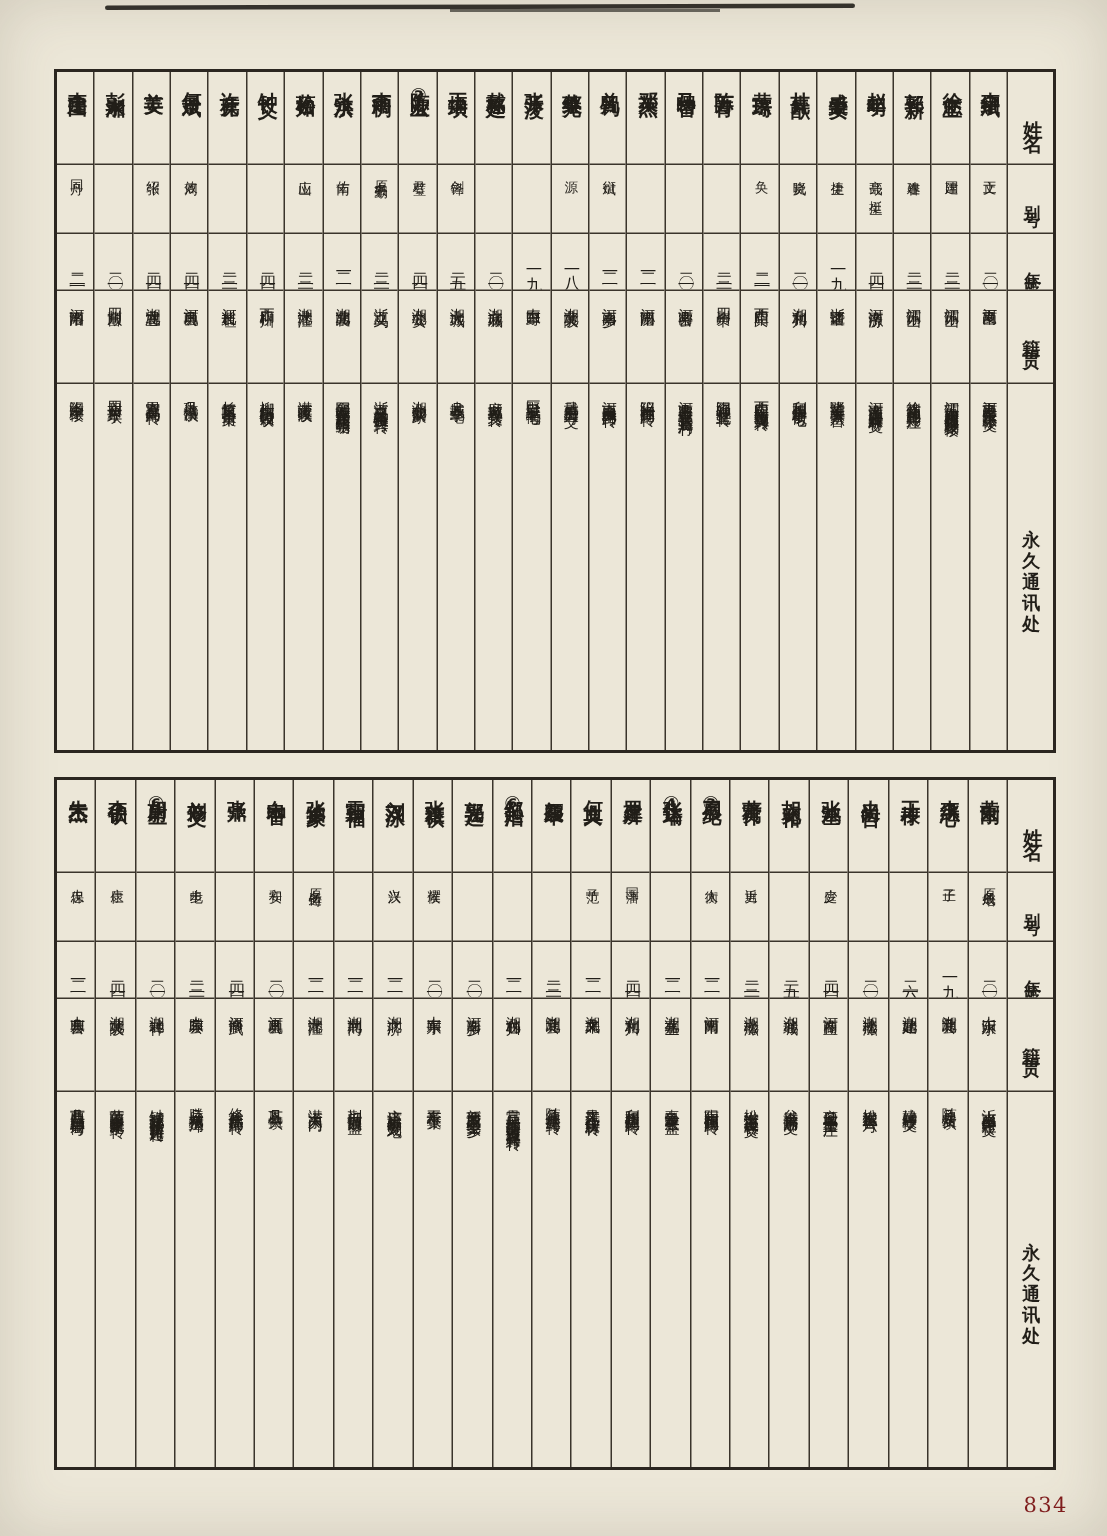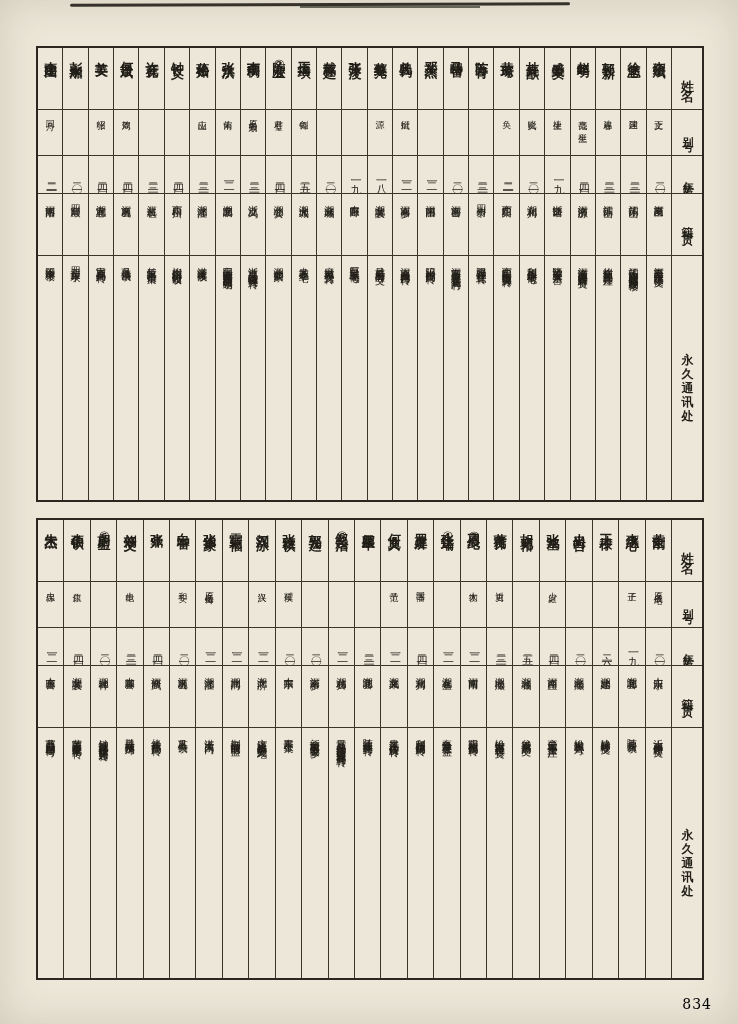--- a/index.html
+++ b/index.html
@@ -49,21 +49,21 @@
   .cell.addr{flex:1 1 auto;font-size:10px;line-height:11px;border-bottom:none;}
   .hdr{font-weight:bold;justify-content:center;padding-top:0;}
   .hdr.name{font-size:13px;letter-spacing:9px;}
   .hdr.alias{font-size:11px;letter-spacing:5px;}
   .hdr.age{font-size:11px;letter-spacing:3px;}
   .hdr.native{font-size:12px;letter-spacing:8px;}
   .hdr.addr{font-size:12px;letter-spacing:14px;}
   .page-number{
     position:absolute;right:26px;bottom:12px;
     font-family:"DejaVu Serif","Liberation Serif",serif;
-    font-size:14px;color:#000000;letter-spacing:1px;margin-top:36px;
+    font-size:14px;color:#7f1d1d;letter-spacing:1px;margin-top:36px;
   }
 </style>
 </head>
 <body>
 
 <div class="page">
   <div class="scan-artifact"></div>
   <div class="scan-artifact2"></div>
 
   <div class="table-block block-top">

